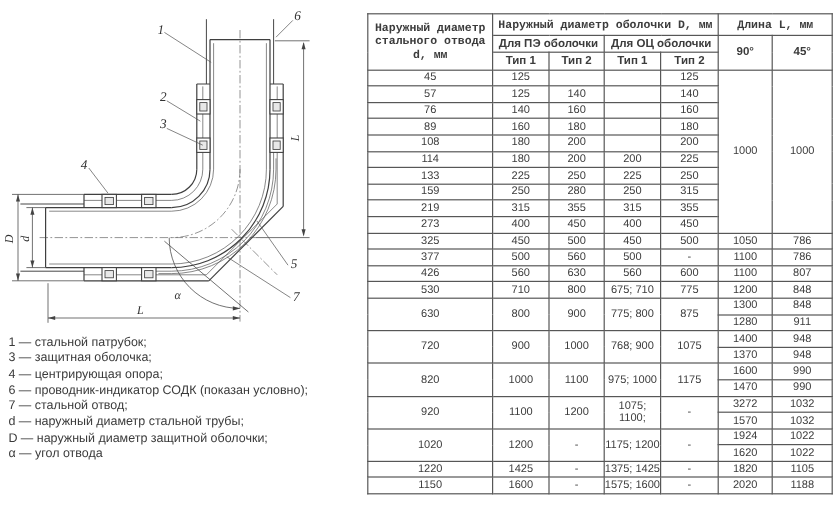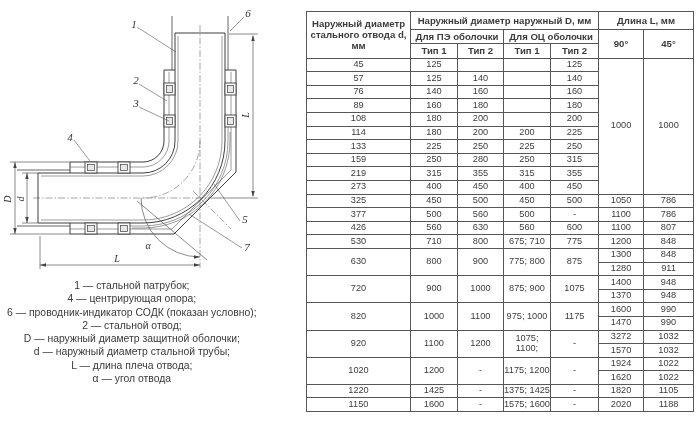--- a/index.html
+++ b/index.html
@@ -1,28 +1,28 @@
 <!DOCTYPE html>
 <html><head>
 <meta charset="utf-8">
 <style>
   html,body{margin:0;padding:0;background:#fff;}
   body{width:700px;height:432px;font-family:"Liberation Sans",sans-serif;}
   .stage{position:relative;width:700px;height:432px;overflow:hidden;background:#fff;}
   .diagram-panel{position:absolute;left:0;top:0;width:305px;height:432px;}
   .diagram-panel svg{display:block;}
-  .legend{position:absolute;left:7px;top:279px;font-size:10.4px;line-height:13.3px;color:#3a3a3a;text-align:center;}
+  .legend{position:absolute;left:7px;top:279px;font-size:10.4px;line-height:13.3px;color:#3a3a3a;}
   .legend .li{white-space:nowrap;}
   .table-panel{position:absolute;left:306px;top:11px;}
   table.dims{border-collapse:collapse;table-layout:fixed;width:388px;border:1.5px solid #4f4f4f;}
   table.dims th,table.dims td{border:1px solid #575757;text-align:center;vertical-align:middle;
       padding:0;color:#3c3c3c;overflow:hidden;}
   table.dims th{font-size:9.6px;font-weight:bold;line-height:1.18;padding:1px 2px;}
   table.dims td{font-size:9.2px;height:12.6px;line-height:1.05;white-space:pre-line;}
-  tr.hr1{height:18px;} tr.hr2{height:14px;margin-left:36px;} tr.hr3{height:14px;}
+  tr.hr1{height:18px;font-family:Liberation Mono, monospace;} tr.hr2{height:14px;margin-left:36px;} tr.hr3{height:14px;}
   
   .ln{stroke:#3f3f3f;stroke-width:1;fill:none;}
   .ln2{stroke:#4a4a4a;stroke-width:.55;fill:none;}
   .wire{stroke:#3f3f3f;stroke-width:.8;fill:none;}
   .cl{stroke:#6a6a6a;stroke-width:.6;fill:none;stroke-dasharray:7 2 1.5 2;}
   .dim{stroke:#4a4a4a;stroke-width:.65;fill:none;}
   .ldr{stroke:#555;stroke-width:.6;fill:none;}
   .arr{fill:#444;stroke:none;}
   .sup{fill:#fff;stroke:#3f3f3f;stroke-width:.9;}
   .supin{fill:#e8e8e8;stroke:#3f3f3f;stroke-width:.7;}
@@ -158,45 +158,45 @@
         <text class="dimlab" transform="rotate(-90 249 115)" x="249" y="115">L</text>
         <text class="dimlab" x="117" y="262">L</text>
         <text class="dimlab" transform="rotate(-90 11 199)" x="11" y="199">D</text>
         <text class="dimlab" transform="rotate(-90 24 199)" x="24" y="199">d</text>
         <text class="dimlab" x="148" y="249">α</text>
       </g>
     </svg>
 
     <div class="legend" id="legend">
         <div class="li">1 — стальной патрубок;</div>
+        <div class="li">3 — защитная оболочка;</div>
         <div class="li">4 — центрирующая опора;</div>
         <div class="li">6 — проводник-индикатор СОДК (показан условно);</div>
-        <div class="li">2 — стальной отвод;</div>
+        <div class="li">7 — стальной отвод;</div>
+        <div class="li">d — наружный диаметр стальной трубы;</div>
         <div class="li">D — наружный диаметр защитной оболочки;</div>
-        <div class="li">d — наружный диаметр стальной трубы;</div>
-        <div class="li">L — длина плеча отвода;</div>
         <div class="li">α — угол отвода</div>
       </div>
   </div>
 
   <div class="table-panel">
     <table class="dims">
       <colgroup>
         <col style="width:104px">
           <col style="width:47px">
           <col style="width:46px">
         <col style="width:47px">
           <col style="width:48px">
           <col style="width:45px">
           <col style="width:50px">
       </colgroup>
       <thead>
         <tr class="hr1">
           <th rowspan="3">Наружный диаметр стального отвода d, мм</th>
-          <th colspan="4">Наружный диаметр наружный D, мм</th>
+          <th colspan="4">Наружный диаметр оболочки D, мм</th>
           <th colspan="2">Длина L, мм</th>
         </tr>
         <tr class="hr2">
           <th colspan="2">Для ПЭ оболочки</th>
           <th colspan="2">Для ОЦ оболочки</th>
           <th rowspan="2">90°</th>
           <th rowspan="2">45°</th>
         </tr>
         <tr class="hr3">
           <th>Тип 1</th>
@@ -324,21 +324,21 @@
             <td>848</td>
           </tr>
           <tr>
             <td>1280</td>
             <td>911</td>
           </tr>
           <tr>
             <td rowspan="2">720</td>
             <td rowspan="2">900</td>
             <td rowspan="2">1000</td>
-            <td rowspan="2">875; 900</td>
+            <td rowspan="2">768; 900</td>
             <td rowspan="2">1075</td>
             <td>1400</td>
             <td>948</td>
           </tr>
           <tr>
             <td>1370</td>
             <td>948</td>
           </tr>
           <tr>
             <td rowspan="2">820</td>

